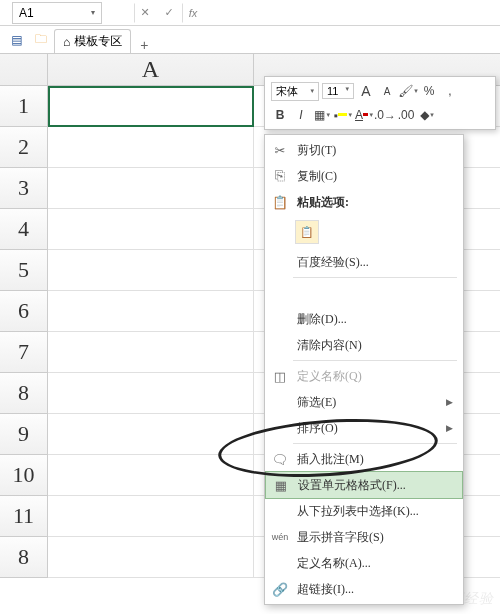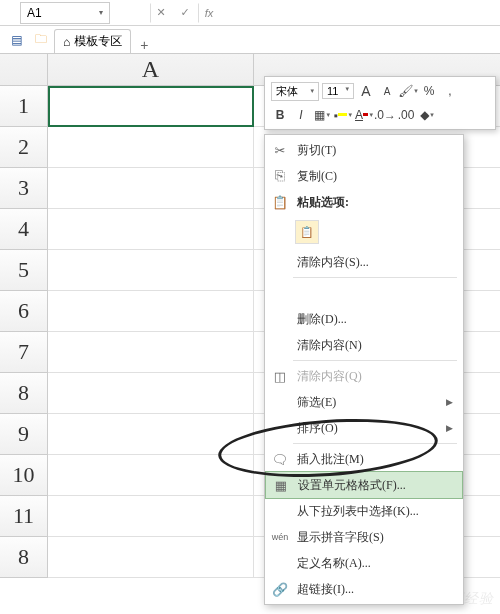--- a/index.html
+++ b/index.html
@@ -1,19 +1,19 @@
 <!DOCTYPE html>
 <html><head>
 <meta charset="utf-8">
 <style>
   * { box-sizing: border-box; margin: 0; padding: 0; }
   body { font-family: "Microsoft YaHei", Arial, sans-serif; font-size: 12px; background: #fff; width: 500px; height: 614px; overflow: hidden; position: relative; }
   
   .name-box-bar { height: 26px; border-bottom: 1px solid #d4d4d4; display: flex; align-items: center; background: #fff; }
-  .name-box { width: 90px; height: 22px; border: 1px solid #ccc; margin: 2px 20px; padding: 0 6px; display: flex; align-items: center; background: #fff; }
+  .name-box { width: 90px; height: 22px; border: 1px solid #ccc; margin: 2px 12px; padding: 0 6px; display: flex; align-items: center; background: #fff; }
   .name-box-arrow { margin-left: auto; font-size: 8px; color: #666; }
   .fx-group { display: flex; align-items: center; gap: 2px; margin-left: 20px; }
   .fx-btn { width: 22px; height: 20px; display: flex; align-items: center; justify-content: center; color: #888; font-size: 11px; border: 1px solid transparent; }
   .fx-btn.sep { border-left: 1px solid #ddd; }
   
   .tabs-bar { height: 28px; border-bottom: 1px solid #ccc; display: flex; align-items: flex-end; padding-left: 6px; gap: 2px; }
   .tab-icon { width: 22px; height: 22px; display:flex;align-items:center;justify-content:center; margin-bottom:2px;}
   .tab-doc { color: #2b579a; }
   .tab-folder { color: #e8a33d; }
   .tab-home { display:flex; align-items:center; gap:4px; padding:4px 8px; border:1px solid #ccc; border-bottom:none; background:#fff; font-size:12px; height:24px; border-radius:3px 3px 0 0;}
@@ -197,38 +197,38 @@
   </div>
   <div class="cm-item">
     <span class="cm-icon">📋</span>
     <span class="cm-label" style="font-weight:bold;">粘贴选项:</span>
   </div>
   <div class="cm-paste-opts">
     <div class="paste-opt-icon">📋</div>
   </div>
   <div class="cm-item">
     <span class="cm-icon"></span>
-    <span class="cm-label">清除内容(S)...</span>
+    <span class="cm-label">百度经验(S)...</span>
   </div>
   <div class="cm-sep"></div>
   <div class="cm-item">
     <span class="cm-icon"></span>
   </div>
   <div class="cm-item">
     <span class="cm-icon"></span>
     <span class="cm-label">删除(D)...</span>
   </div>
   <div class="cm-item">
     <span class="cm-icon"></span>
     <span class="cm-label">清除内容(N)</span>
   </div>
   <div class="cm-sep"></div>
   <div class="cm-item disabled">
     <span class="cm-icon">◫</span>
-    <span class="cm-label">清除内容(Q)</span>
+    <span class="cm-label">定义名称(Q)</span>
   </div>
   <div class="cm-item">
     <span class="cm-icon"></span>
     <span class="cm-label">筛选(E)</span>
     <span class="cm-arrow">▶</span>
   </div>
   <div class="cm-item">
     <span class="cm-icon"></span>
     <span class="cm-label">排序(O)</span>
     <span class="cm-arrow">▶</span>

